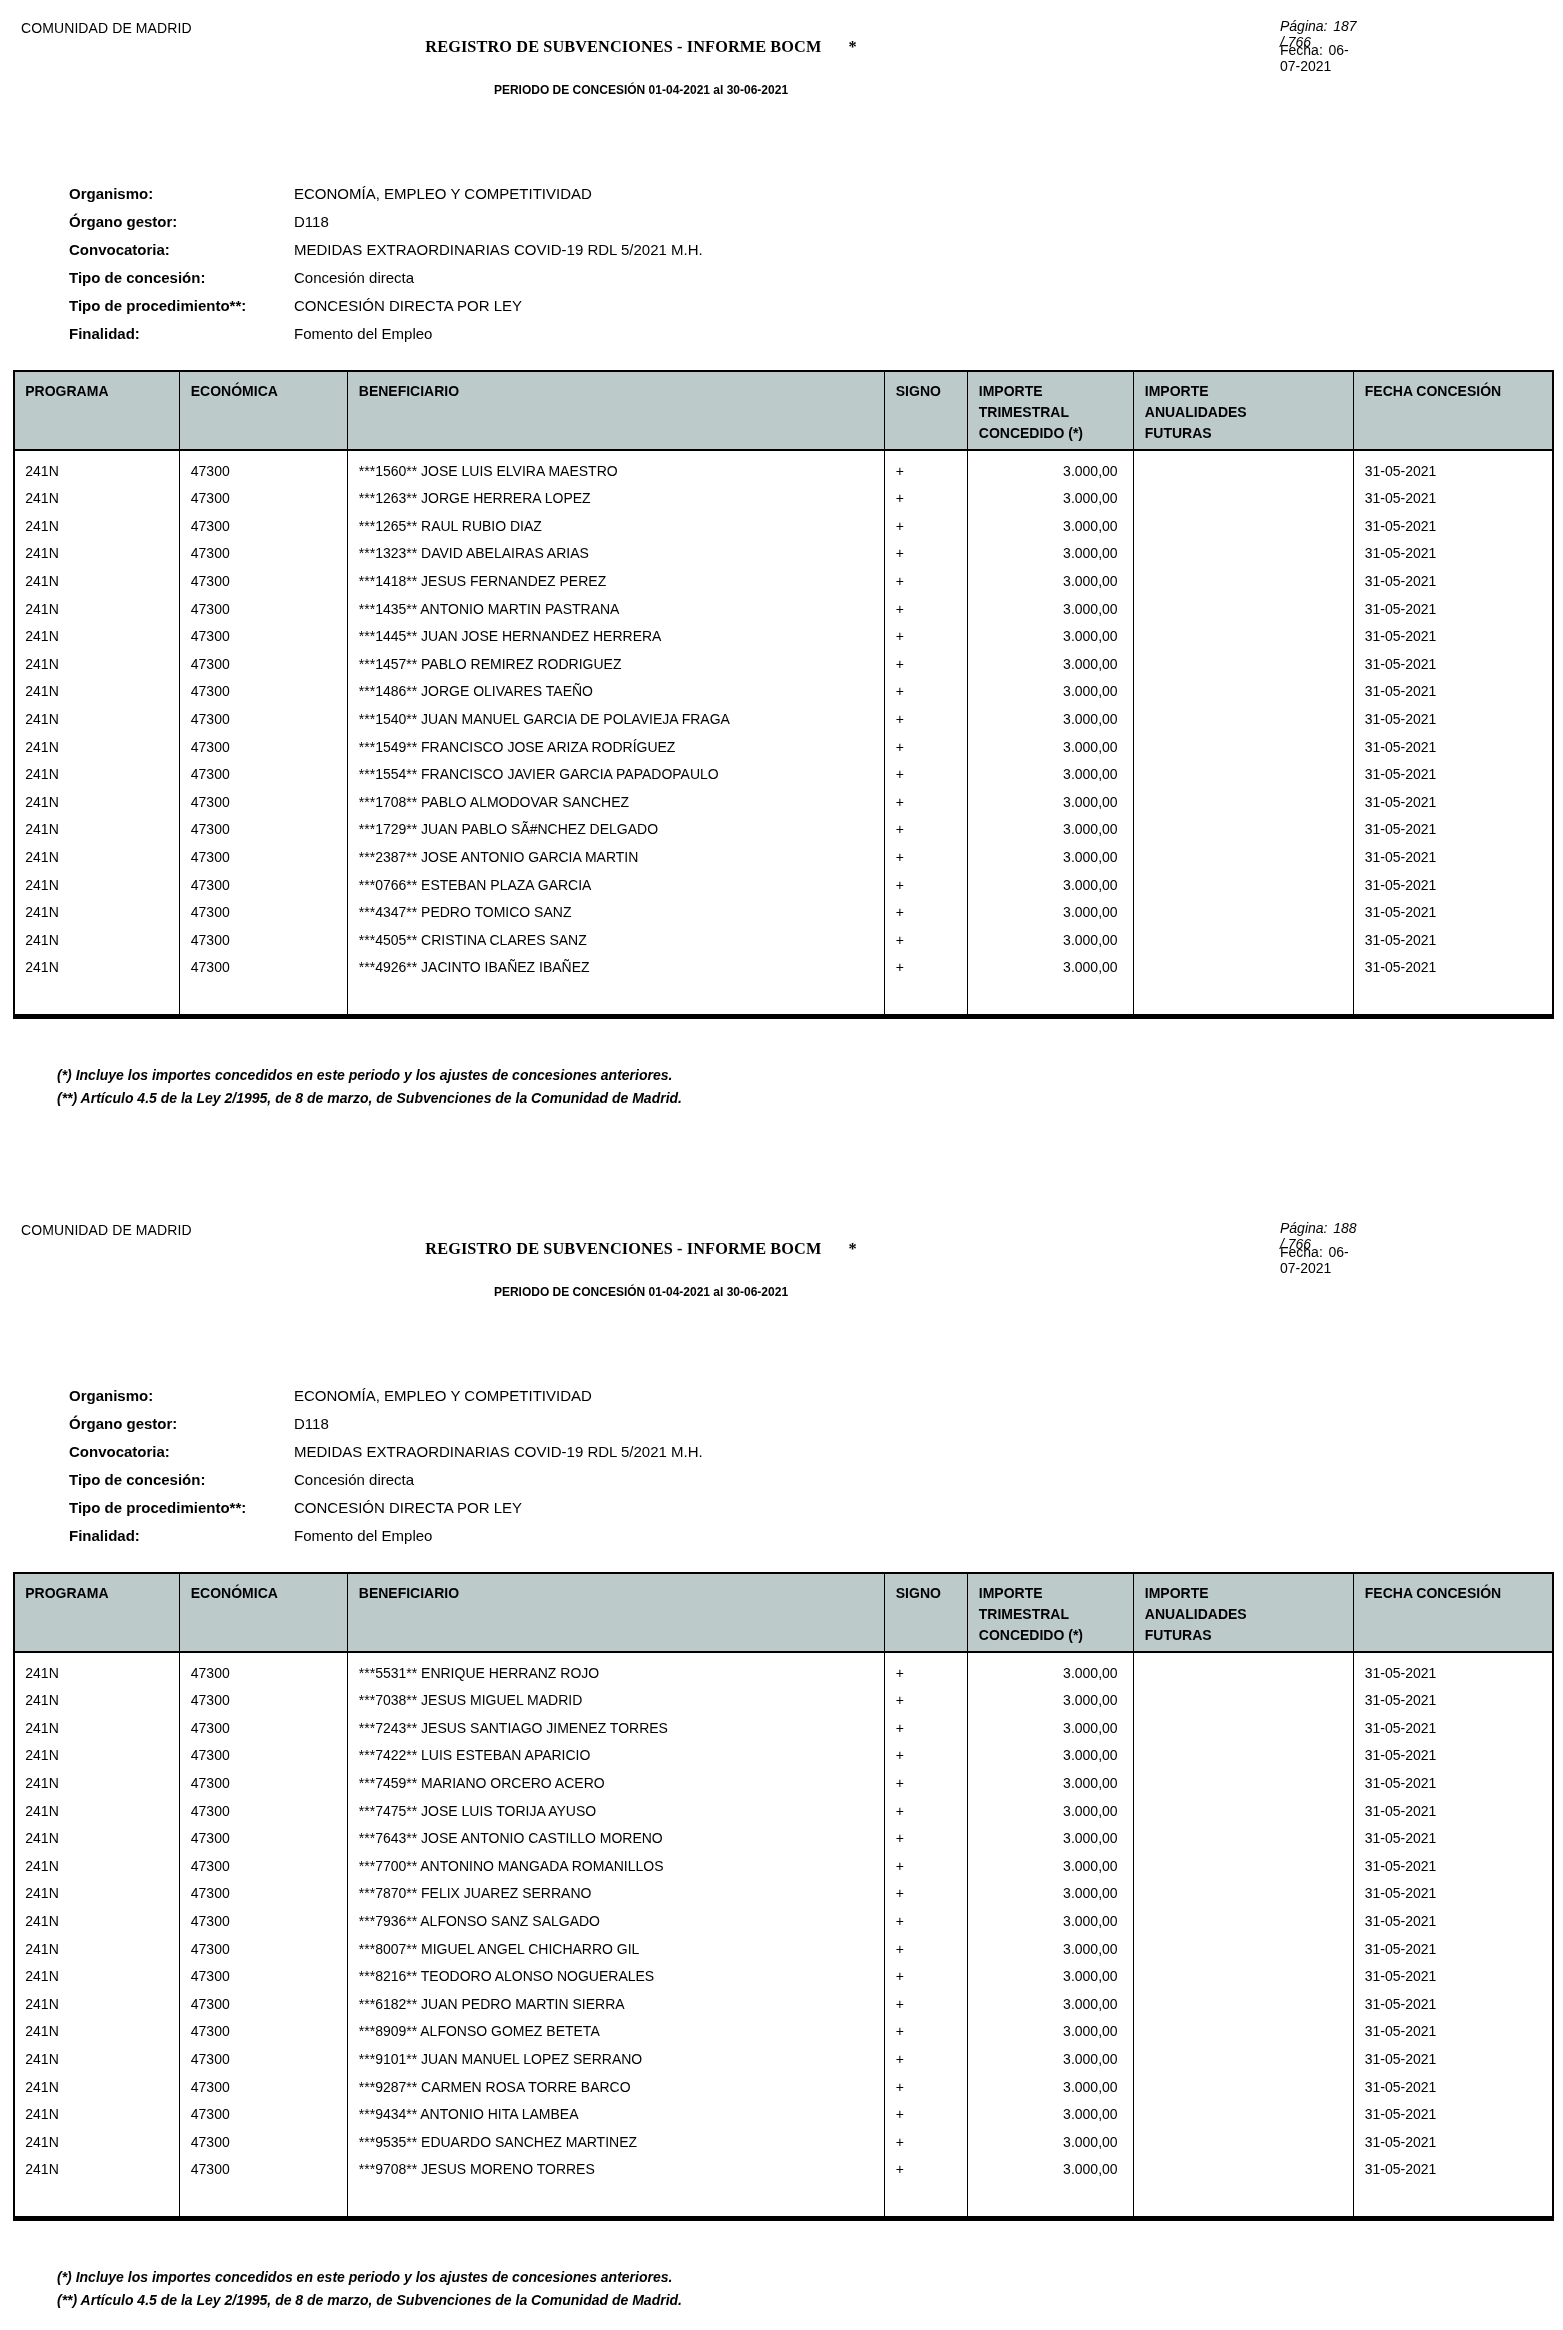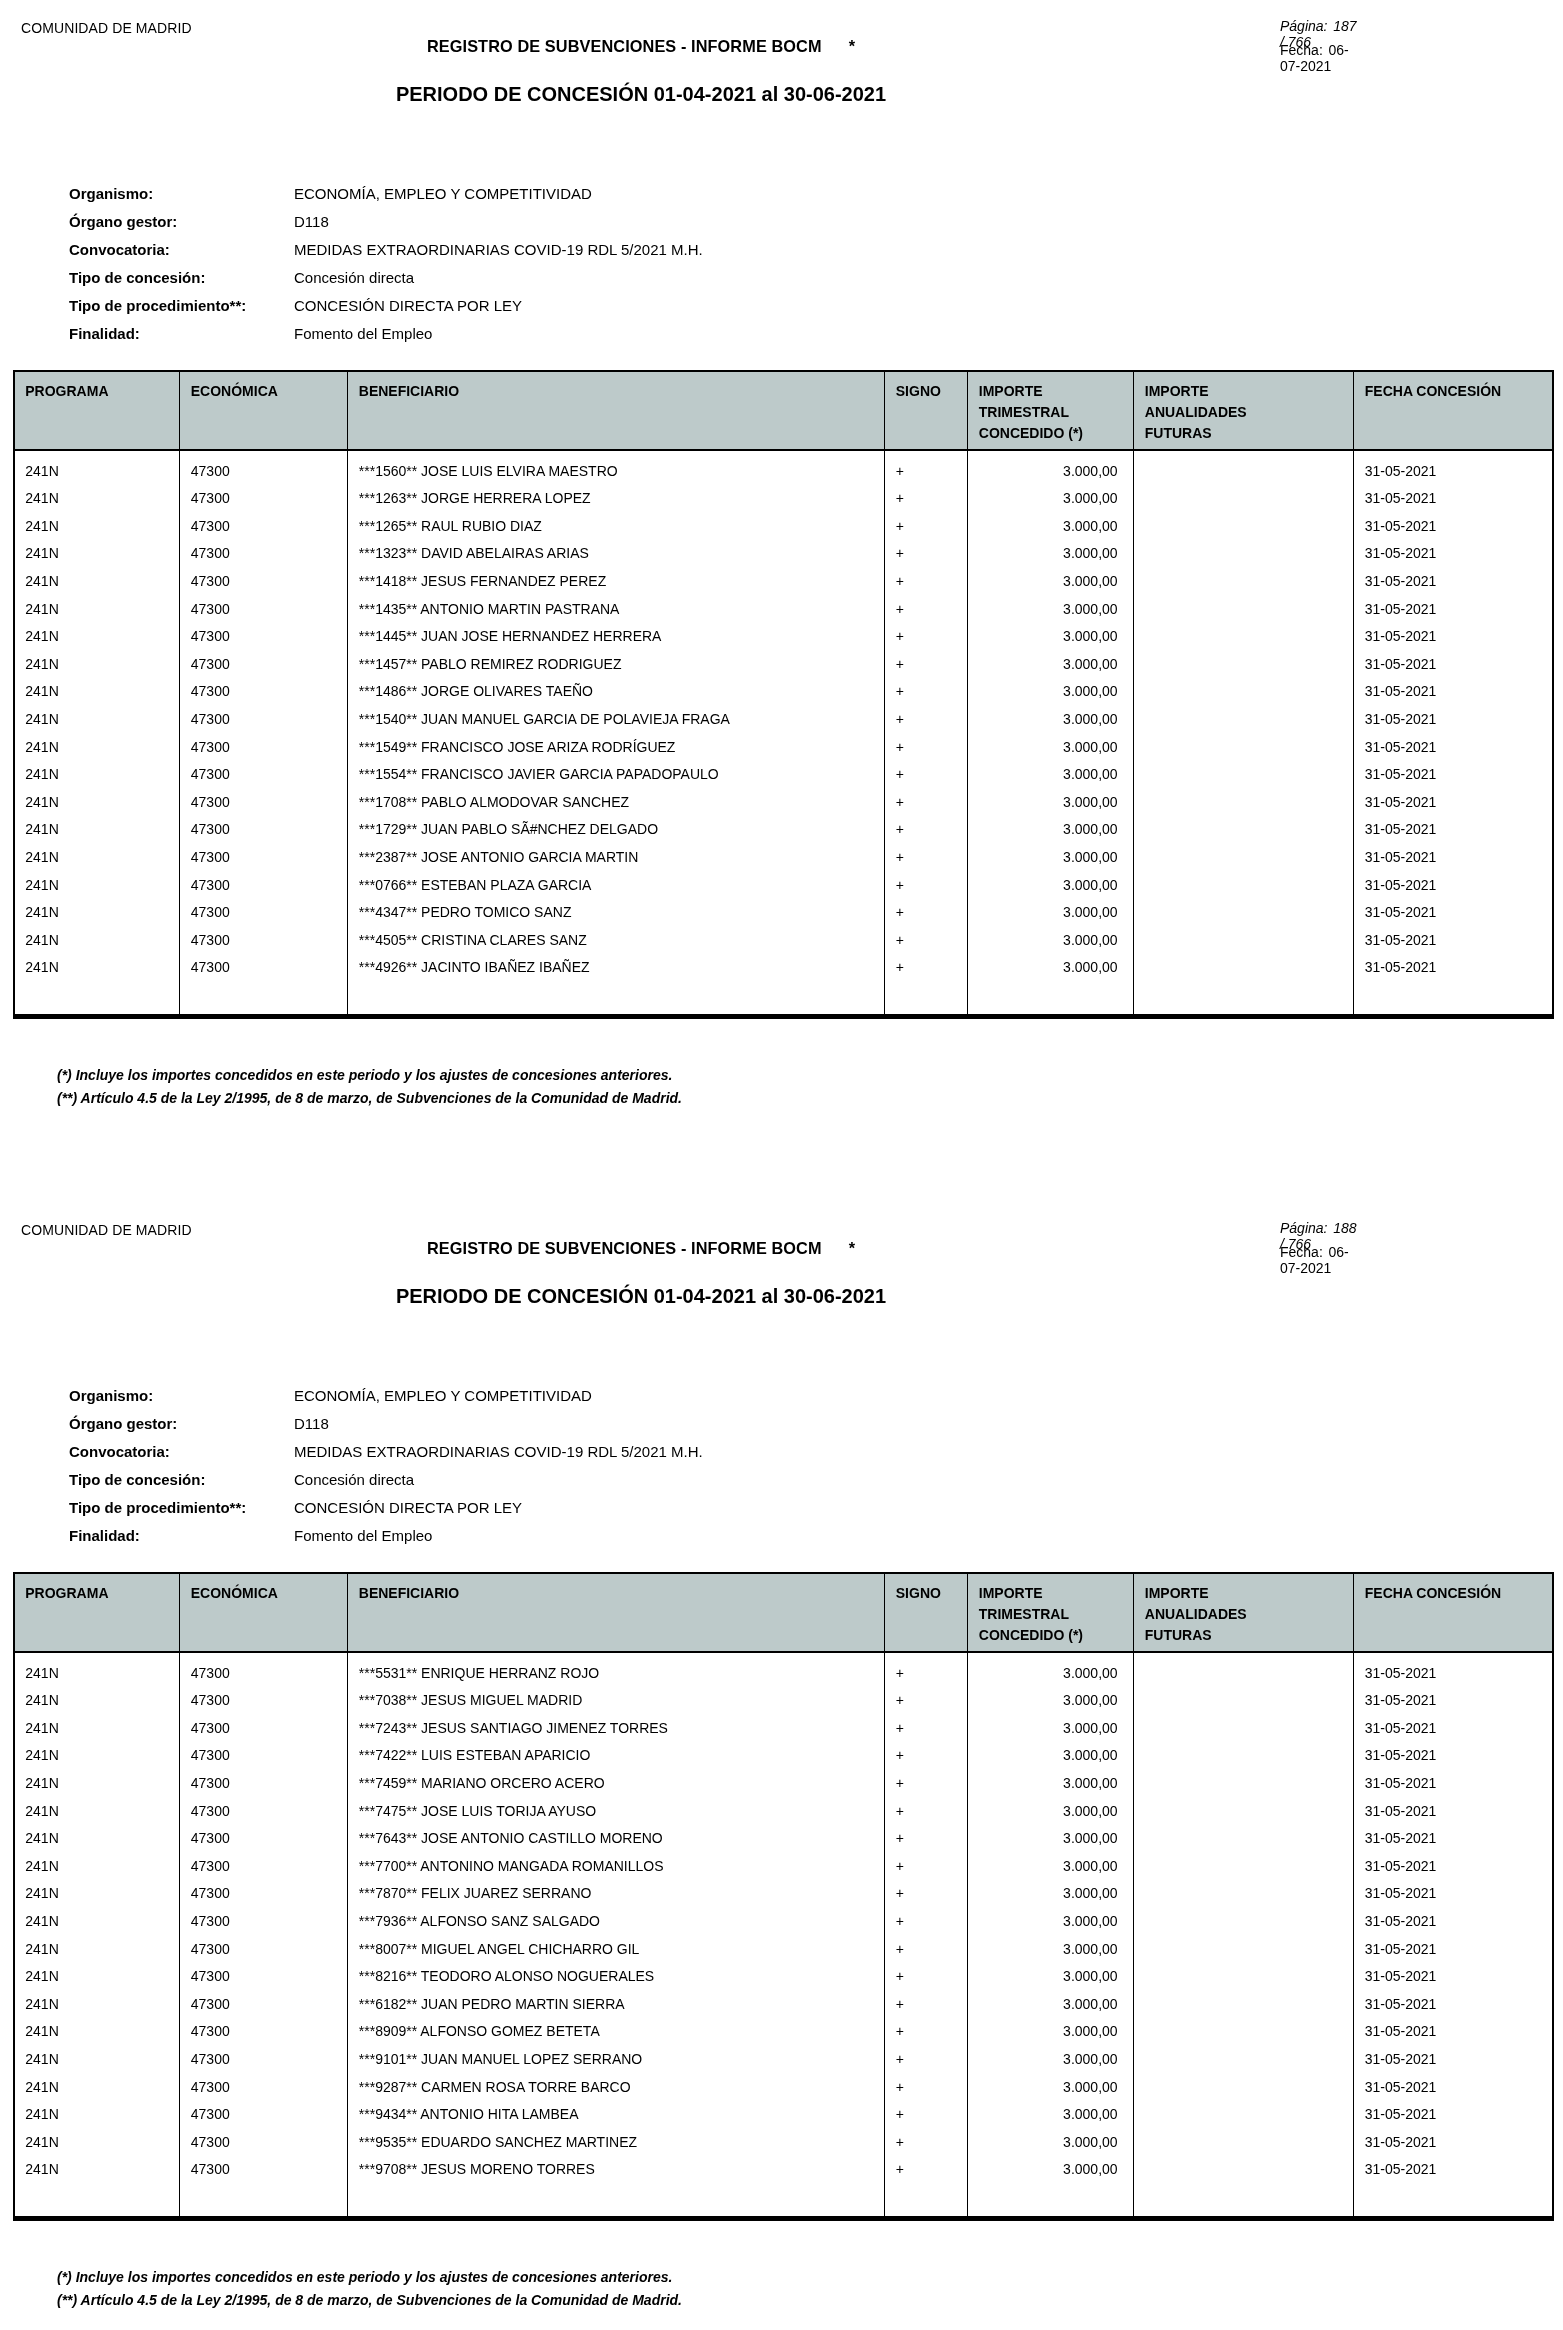--- a/index.html
+++ b/index.html
@@ -49,30 +49,31 @@
 
   .title {
     position: absolute;
     left: 0;
     width: 100%;
     text-align: center;
     top: calc(37px + var(--dy));
     font-size: 16.3px;
     font-weight: bold;
     letter-spacing: 0.1px;
+    font-family: Liberation Serif, serif;
   }
   .title .mark { display: inline-block; margin-left: 27px; }
 
   .period {
     position: absolute;
     left: 0;
     width: 100%;
     text-align: center;
     top: calc(83px + var(--dy));
-    font-size: 20px;
+    font-size: 12px;
     font-weight: bold;
   }
 
   .meta {
     position: absolute;
     left: 21px;
     top: calc(185px + var(--dy));
     width: 990px;
     margin-left: 48px;
   }

